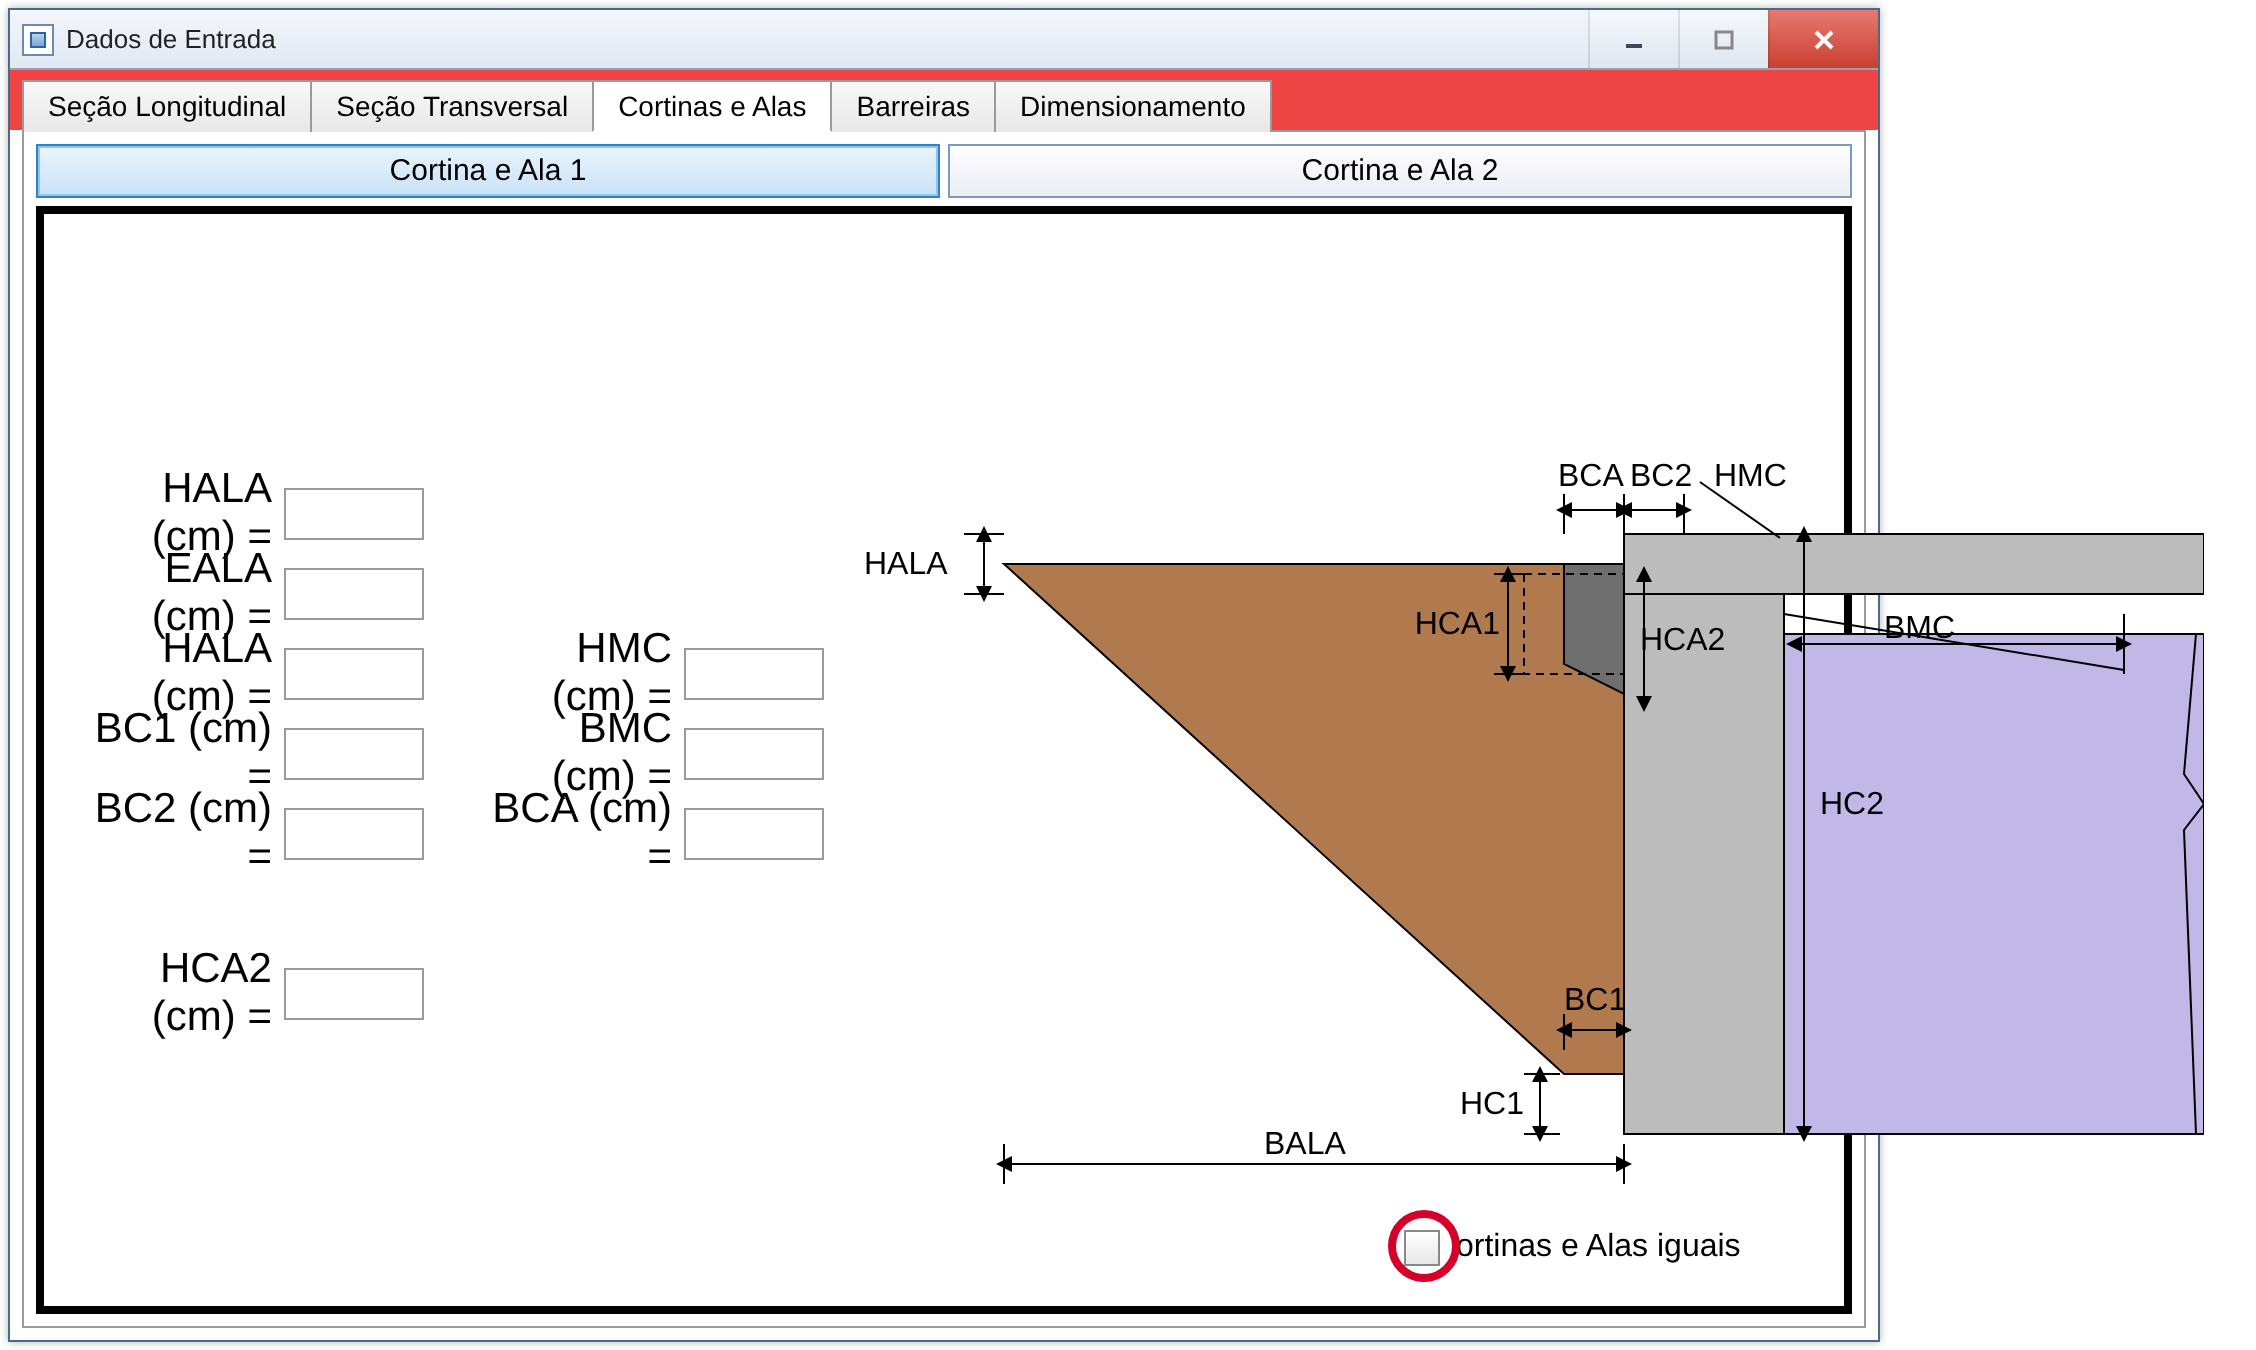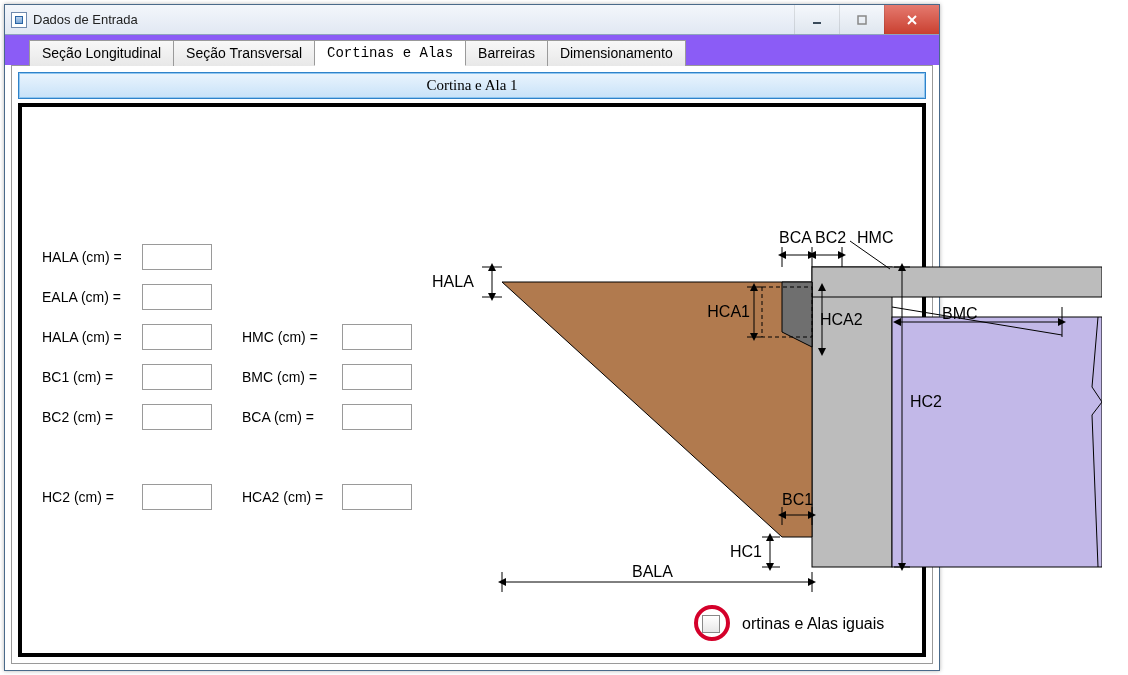--- a/index.html
+++ b/index.html
@@ -44,40 +44,39 @@
     background: linear-gradient(#f5f8fc,#dfe6ef);
   }
   .win-btn.close {
     width: 55px;
     background: linear-gradient(#e57a6f,#c94030);
     border-top-right-radius:0;
   }
   .win-btn svg { display:block; }
   .tabstrip {
     display:flex;
-    background:#8b5cf6;
-    padding: 4px 6px 0 24px;
+    background:#ef4444;
+    padding: 4px 6px 0 6px;
     gap:0;
     border-bottom:0;
   }
   .tab {
     padding: 4px 12px;
     border:1px solid #9a9a9a;
     border-bottom:none;
     background: linear-gradient(#f8f8f8,#e8e8e8);
     font-size:14px;
     position:relative;
     top:1px;
   }
   .tab.active {
     background:#fff;
     border-bottom:1px solid #fff;
     z-index:2;
     font-weight:normal;
-    font-family:Liberation Mono, monospace;
   }
   .tab + .tab { margin-left:-1px; }
   .tab-panel {
     flex:1;
     border:1px solid #9a9a9a;
     margin:0 6px 6px 6px;
     padding:6px;
     background:#fff;
     display:flex;
     flex-direction:column;
@@ -87,21 +86,20 @@
     gap:4px;
     margin-bottom:4px;
   }
   .subtab {
     flex:1;
     text-align:center;
     padding:4px 0;
     border:1px solid #7a9ac2;
     background:linear-gradient(#fdfdfd,#e9eef5);
     font-size:15px;
-    font-family:Liberation Serif, serif;
   }
   .subtab.active {
     background:linear-gradient(#eaf4fd,#c8e2f8);
     border-color:#2f82c9;
     box-shadow:inset 0 0 0 1px #8fc6f0;
   }
   .content-frame {
     flex:1;
     border:4px solid #000;
     background:#fff;
@@ -109,21 +107,21 @@
     padding:20px;
   }
   .form-area {
     position:absolute;
     left:20px;
     top:130px;
     width:400px;
   }
   .form-row { display:flex; align-items:center; height:40px; }
   .form-cell { display:flex; align-items:center; width:200px; }
-  .form-label { width:100px; padding-right:6px; font-size:14px;}
+  .form-label { width:100px; text-align:right; padding-right:6px; font-size:21px;}
   .form-input {
     width:70px;
     height:26px;
     border:1px solid #9a9a9a;
     padding:2px 4px;
     font-size:14px;
     background:#fff;
   }
   .diagram {
     position:absolute;
@@ -131,21 +129,21 @@
     top:60px;
     width:680px;
     height:440px;
   }
   .checkbox-row {
     position:absolute;
     left:680px;
     bottom:20px;
     display:flex;
     align-items:flex-start;
-    gap:22px;
+    gap:8px;
     font-size:16px;
   }
   .checkbox-box {
     width:18px;height:18px;
     border:1px solid #888;
     background:linear-gradient(#fff,#e7e7e7);
   }
   .circle-highlight {
     position:absolute;
     left:672px;
@@ -190,20 +188,21 @@
     <div class="tab">Seção Longitudinal</div>
     <div class="tab">Seção Transversal</div>
     <div class="tab active">Cortinas e Alas</div>
     <div class="tab">Barreiras</div>
     <div class="tab">Dimensionamento</div>
   </div>
 
   <div class="tab-panel">
     <div class="subtabs">
       <div class="subtab active">Cortina e Ala 1</div>
+      <div class="subtab">Cortina e Ala 2</div>
     </div>
 
     <div class="content-frame">
 
       <div class="form-area">
         <div class="form-row">
           <div class="form-cell">
             <span class="form-label">HALA (cm) =</span>
             <input class="form-input" value="" style="">
           </div>
@@ -240,24 +239,20 @@
             <input class="form-input" value="" style="">
           </div>
           <div class="form-cell">
             <span class="form-label">BCA (cm) =</span>
             <input class="form-input" value="" style="">
           </div>
         </div>
         <div class="form-row">
         </div>
         <div class="form-row">
-          <div class="form-cell">
-            <span class="form-label">HC2 (cm) =</span>
-            <input class="form-input" value="" style="">
-          </div>
           <div class="form-cell">
             <span class="form-label">HCA2 (cm) =</span>
             <input class="form-input" value="" style="">
           </div>
         </div>
       </div>
 
       <svg class="diagram" viewBox="0 0 680 440">
         <defs>
           <marker id="aw" markerWidth="8" markerHeight="8" refX="4" refY="4" orient="auto">

